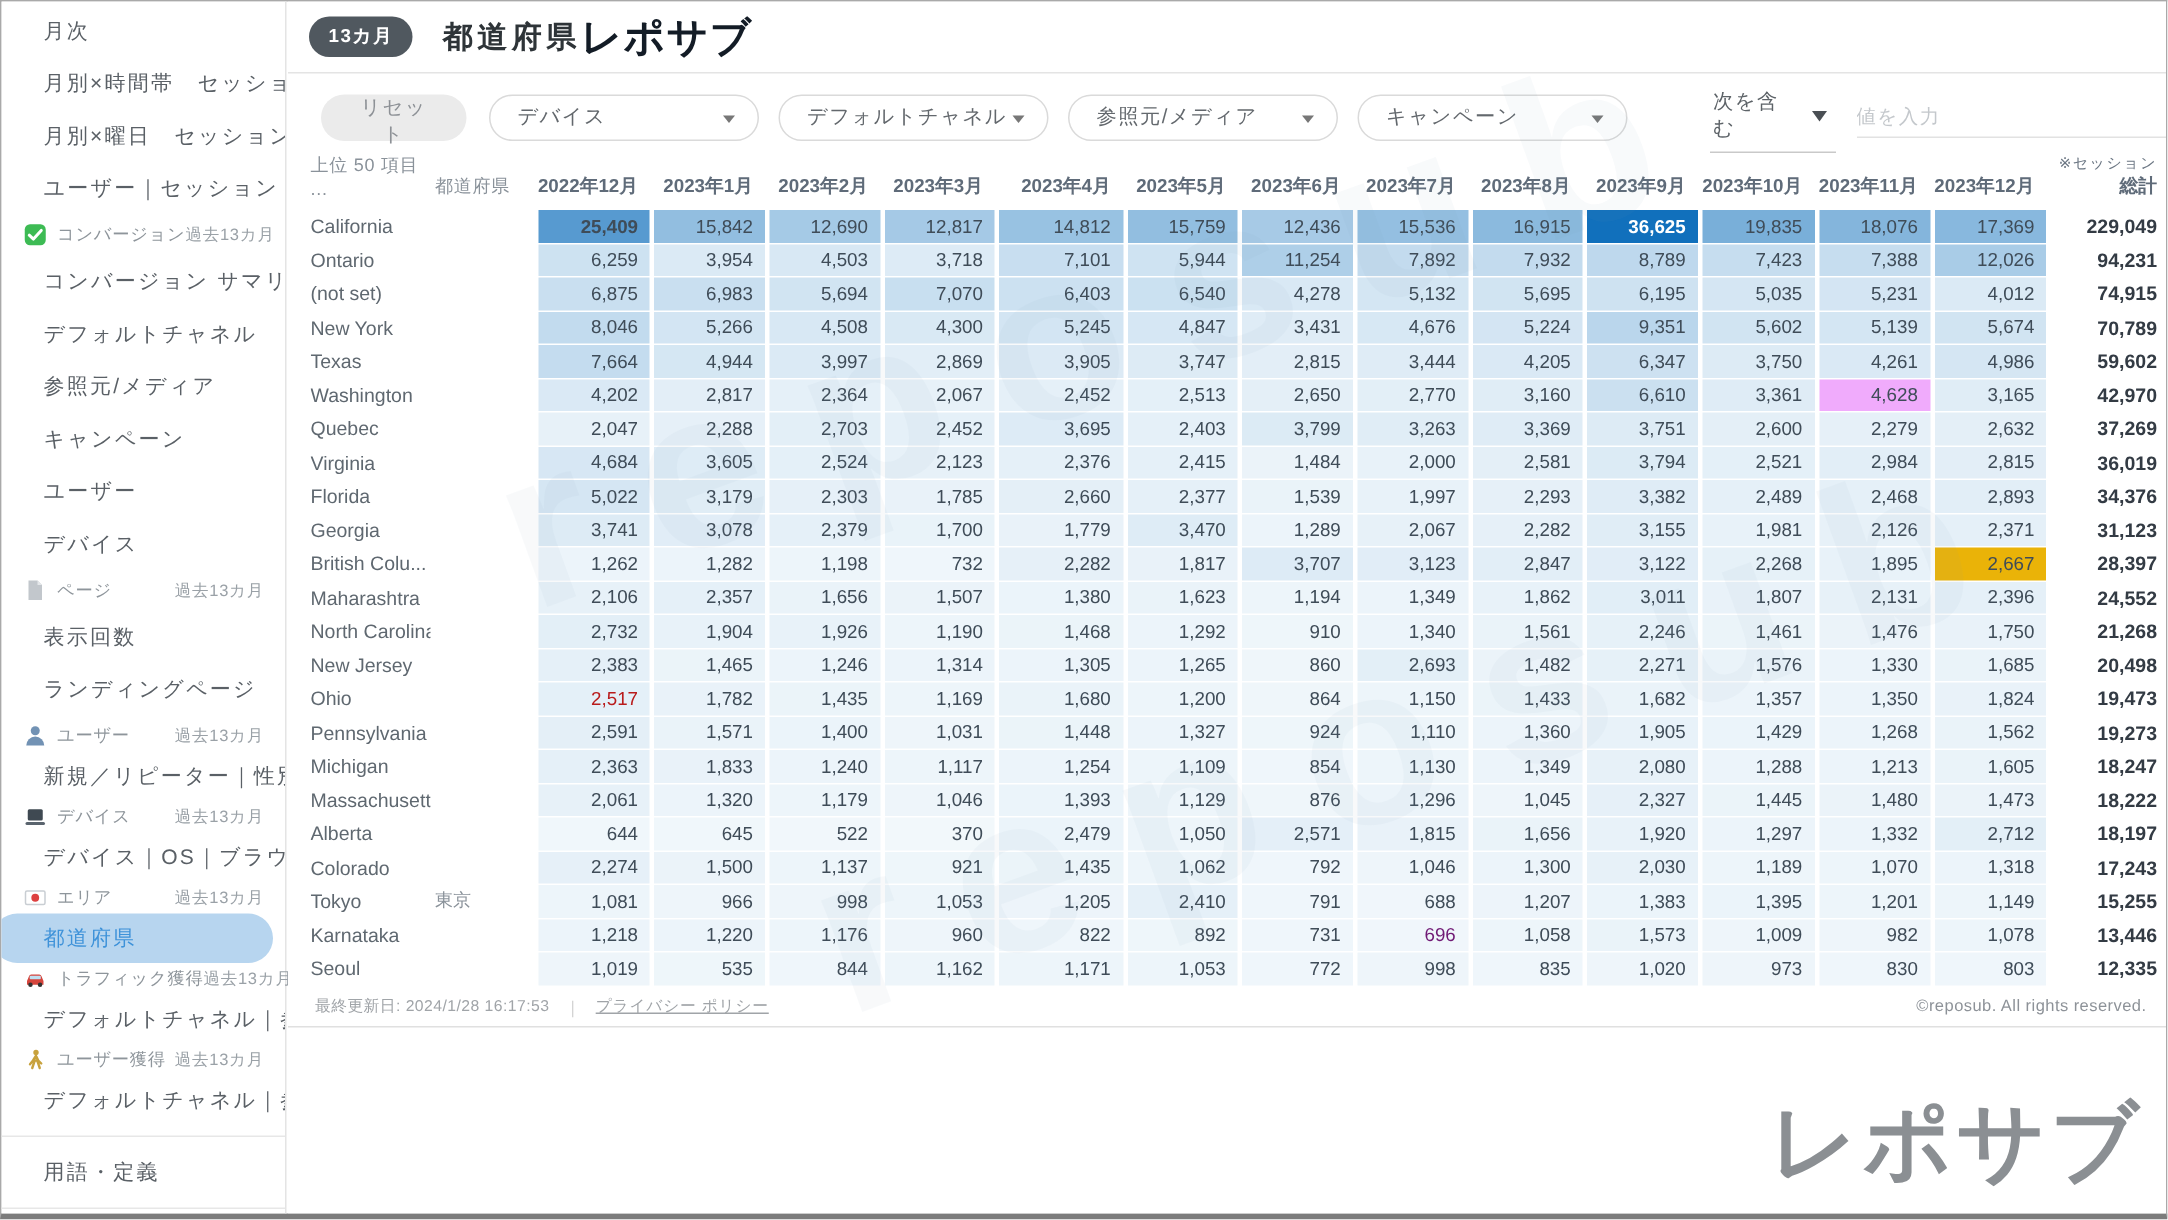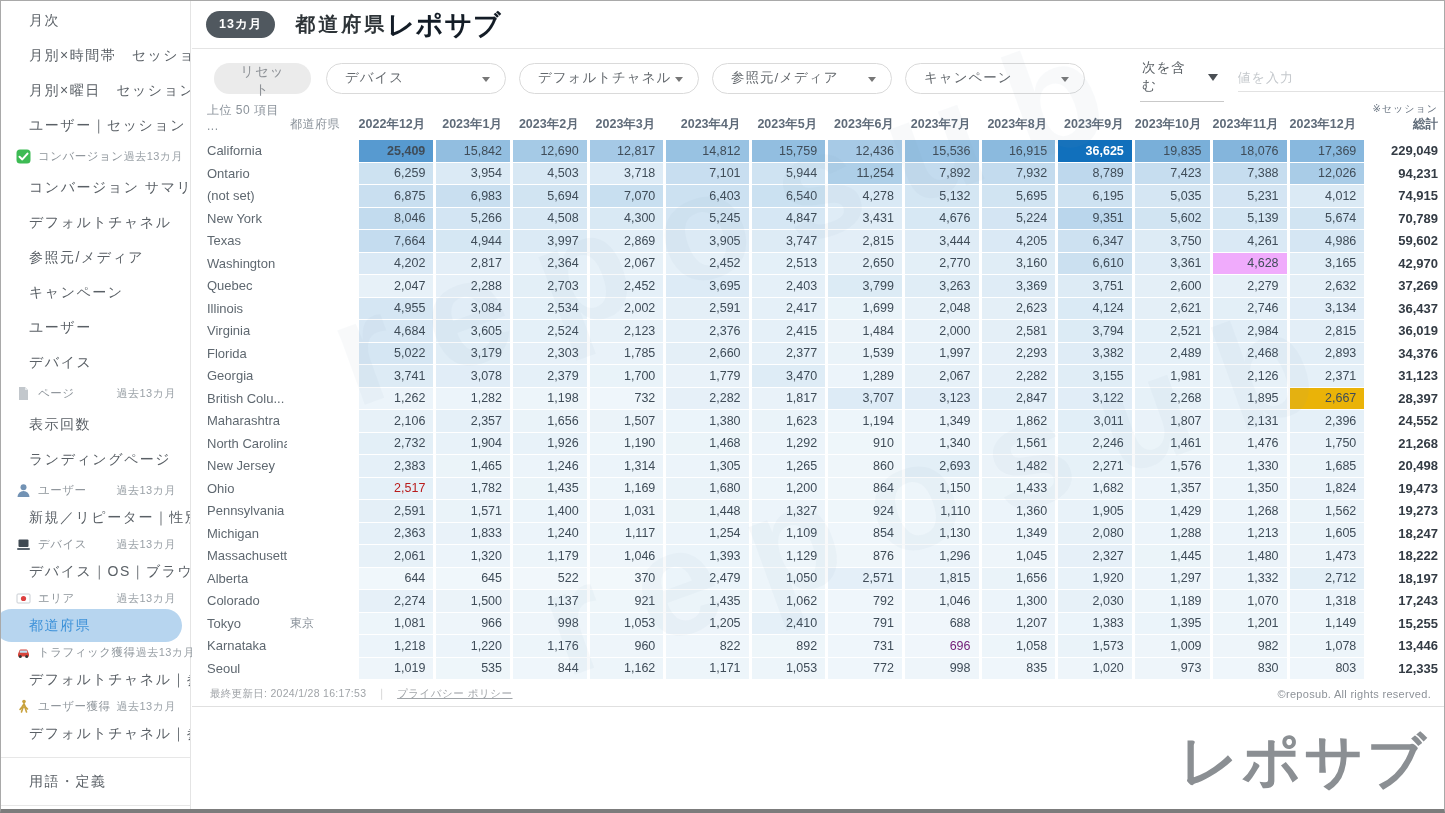--- a/index.html
+++ b/index.html
@@ -357,38 +357,20 @@
               <td class="c-val" style="background: rgb(220, 235, 245); color: rgb(63, 76, 88); font-weight: 400;">3,799</td>
               <td class="c-val" style="background: rgb(224, 237, 246); color: rgb(63, 76, 88); font-weight: 400;">3,263</td>
               <td class="c-val" style="background: rgb(223, 236, 246); color: rgb(63, 76, 88); font-weight: 400;">3,369</td>
               <td class="c-val" style="background: rgb(221, 235, 245); color: rgb(63, 76, 88); font-weight: 400;">3,751</td>
               <td class="c-val" style="background: rgb(228, 239, 247); color: rgb(63, 76, 88); font-weight: 400;">2,600</td>
               <td class="c-val" style="background: rgb(230, 240, 248); color: rgb(63, 76, 88); font-weight: 400;">2,279</td>
               <td class="c-val" style="background: rgb(228, 239, 247); color: rgb(63, 76, 88); font-weight: 400;">2,632</td>
               <td class="c-total">37,269</td>
             </tr>
             <tr>
-              <td class="c-label">Illinois</td>
-              <td class="c-region"></td>
-              <td class="c-val" style="background: rgb(213, 230, 243); color: rgb(63, 76, 88); font-weight: 400;">4,955</td>
-              <td class="c-val" style="background: rgb(225, 237, 247); color: rgb(63, 76, 88); font-weight: 400;">3,084</td>
-              <td class="c-val" style="background: rgb(228, 240, 248); color: rgb(63, 76, 88); font-weight: 400;">2,534</td>
-              <td class="c-val" style="background: rgb(232, 242, 249); color: rgb(63, 76, 88); font-weight: 400;">2,002</td>
-              <td class="c-val" style="background: rgb(228, 239, 247); color: rgb(63, 76, 88); font-weight: 400;">2,591</td>
-              <td class="c-val" style="background: rgb(229, 240, 248); color: rgb(63, 76, 88); font-weight: 400;">2,417</td>
-              <td class="c-val" style="background: rgb(233, 243, 249); color: rgb(63, 76, 88); font-weight: 400;">1,699</td>
-              <td class="c-val" style="background: rgb(231, 241, 248); color: rgb(63, 76, 88); font-weight: 400;">2,048</td>
-              <td class="c-val" style="background: rgb(228, 239, 247); color: rgb(63, 76, 88); font-weight: 400;">2,623</td>
-              <td class="c-val" style="background: rgb(218, 234, 245); color: rgb(63, 76, 88); font-weight: 400;">4,124</td>
-              <td class="c-val" style="background: rgb(228, 239, 247); color: rgb(63, 76, 88); font-weight: 400;">2,621</td>
-              <td class="c-val" style="background: rgb(227, 239, 247); color: rgb(63, 76, 88); font-weight: 400;">2,746</td>
-              <td class="c-val" style="background: rgb(225, 237, 247); color: rgb(63, 76, 88); font-weight: 400;">3,134</td>
-              <td class="c-total">36,437</td>
-            </tr>
-            <tr>
               <td class="c-label">Virginia</td>
               <td class="c-region"></td>
               <td class="c-val" style="background: rgb(215, 231, 244); color: rgb(63, 76, 88); font-weight: 400;">4,684</td>
               <td class="c-val" style="background: rgb(222, 236, 246); color: rgb(63, 76, 88); font-weight: 400;">3,605</td>
               <td class="c-val" style="background: rgb(228, 240, 248); color: rgb(63, 76, 88); font-weight: 400;">2,524</td>
               <td class="c-val" style="background: rgb(231, 241, 248); color: rgb(63, 76, 88); font-weight: 400;">2,123</td>
               <td class="c-val" style="background: rgb(229, 240, 248); color: rgb(63, 76, 88); font-weight: 400;">2,376</td>
               <td class="c-val" style="background: rgb(229, 240, 248); color: rgb(63, 76, 88); font-weight: 400;">2,415</td>
               <td class="c-val" style="background: rgb(235, 243, 249); color: rgb(63, 76, 88); font-weight: 400;">1,484</td>
               <td class="c-val" style="background: rgb(232, 242, 249); color: rgb(63, 76, 88); font-weight: 400;">2,000</td>

